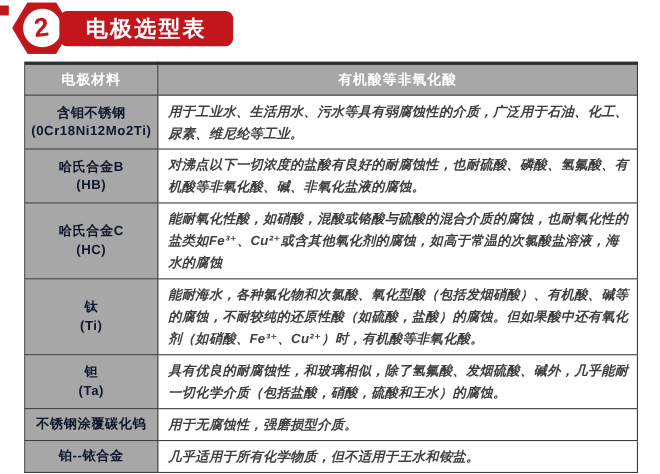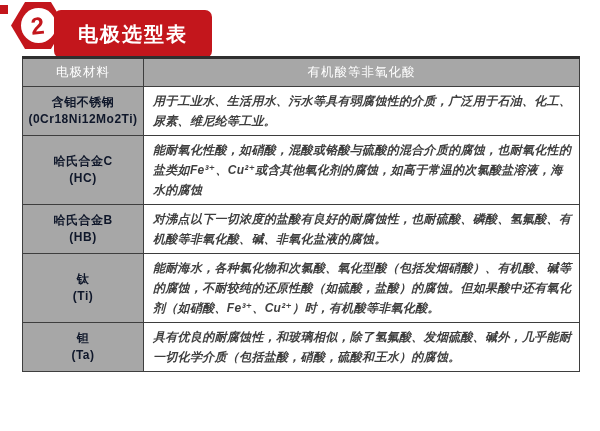--- a/index.html
+++ b/index.html
@@ -30,38 +30,38 @@
   }
   .badge-circle{
     width:35px;height:35px;border-radius:50%;background:#ffffff;
     display:flex;align-items:center;justify-content:center;
   }
   .badge-number{
     color:var(--accent);font-size:24px;font-weight:bold;line-height:1;
     transform:rotate(-6deg);
   }
   .title-pill{
-    position:absolute;left:54px;top:10px;width:158px;height:48px;
+    position:absolute;left:54px;top:10px;width:158px;height:32px;
     background:var(--accent);border-radius:7px;
     display:flex;align-items:center;justify-content:center;
   }
   .title-text{
     color:#ffffff;font-size:20px;font-weight:bold;letter-spacing:2px;
   }
 
   
   .tbl-wrap{position:absolute;left:22px;top:56px;width:558px;}
   table{
     width:558px;border-collapse:collapse;table-layout:fixed;
     border:1px solid var(--border);border-top:3px solid #2f2f2f;
   }
   col.c1{width:121px;}
   th,td{border:1px solid var(--border);vertical-align:middle;}
   th{
-    background:var(--cellgray);color:#ffffff;font-size:12.5px;font-weight:normal;
+    background:var(--cellgray);color:#ffffff;font-size:12.5px;font-weight:bold;
     height:29px;text-align:center;letter-spacing:1px;margin-top:28px;
   }
   td.mat{
     background:var(--cellgray);color:#0f172a;font-size:12px;font-weight:bold;
     text-align:center;line-height:1.45;padding:3px 2px;letter-spacing:0.5px;
   }
   td.desc{
     background:#ffffff;color:var(--body-text);
     font-size:12px;font-weight:600;line-height:20px;
     padding:4px 6px 4px 9px;text-align:left;letter-spacing:0.3px;font-style:italic;
@@ -100,48 +100,62 @@
   <tr>
     <td class="mat">
       <div>含钼不锈钢</div>
       <div>(0Cr18Ni12Mo2Ti)</div>
     </td>
     <td class="desc">用于工业水、生活用水、污水等具有弱腐蚀性的介质，广泛用于石油、化工、尿素、维尼纶等工业。</td>
   </tr>
 
   <tr>
     <td class="mat">
+      <div>哈氏合金B</div>
+      <div>(HB)</div>
+    </td>
+    <td class="desc">对沸点以下一切浓度的盐酸有良好的耐腐蚀性，也耐硫酸、磷酸、氢氟酸、有机酸等非氧化酸、碱、非氧化盐液的腐蚀。</td>
+  </tr>
+
+  <tr>
+    <td class="mat">
       <div>哈氏合金C</div>
       <div>(HC)</div>
     </td>
     <td class="desc">能耐氧化性酸，如硝酸，混酸或铬酸与硫酸的混合介质的腐蚀，也耐氧化性的盐类如Fe³⁺、Cu²⁺或含其他氧化剂的腐蚀，如高于常温的次氯酸盐溶液，海水的腐蚀</td>
-  </tr>
-
-  <tr>
-    <td class="mat">
-      <div>哈氏合金B</div>
-      <div>(HB)</div>
-    </td>
-    <td class="desc">对沸点以下一切浓度的盐酸有良好的耐腐蚀性，也耐硫酸、磷酸、氢氟酸、有机酸等非氧化酸、碱、非氧化盐液的腐蚀。</td>
   </tr>
 
   <tr>
     <td class="mat">
       <div>钛</div>
       <div>(Ti)</div>
     </td>
     <td class="desc">能耐海水，各种氯化物和次氯酸、氧化型酸（包括发烟硝酸）、有机酸、碱等的腐蚀，不耐较纯的还原性酸（如硫酸，盐酸）的腐蚀。但如果酸中还有氧化剂（如硝酸、Fe³⁺、Cu²⁺）时，有机酸等非氧化酸。</td>
   </tr>
 
   <tr>
     <td class="mat">
       <div>钽</div>
       <div>(Ta)</div>
     </td>
     <td class="desc">具有优良的耐腐蚀性，和玻璃相似，除了氢氟酸、发烟硫酸、碱外，几乎能耐一切化学介质（包括盐酸，硝酸，硫酸和王水）的腐蚀。</td>
   </tr>
 
+  <tr>
+    <td class="mat">
+      <div>不锈钢涂覆碳化钨</div>
 
+    </td>
+    <td class="desc">用于无腐蚀性，强磨损型介质。</td>
+  </tr>
+
+  <tr>
+    <td class="mat">
+      <div>铂--铱合金</div>
+
+    </td>
+    <td class="desc">几乎适用于所有化学物质，但不适用于王水和铵盐。</td>
+  </tr>
 </tbody>
     </table>
   </div>
 
 </div>
 
 </body></html>

